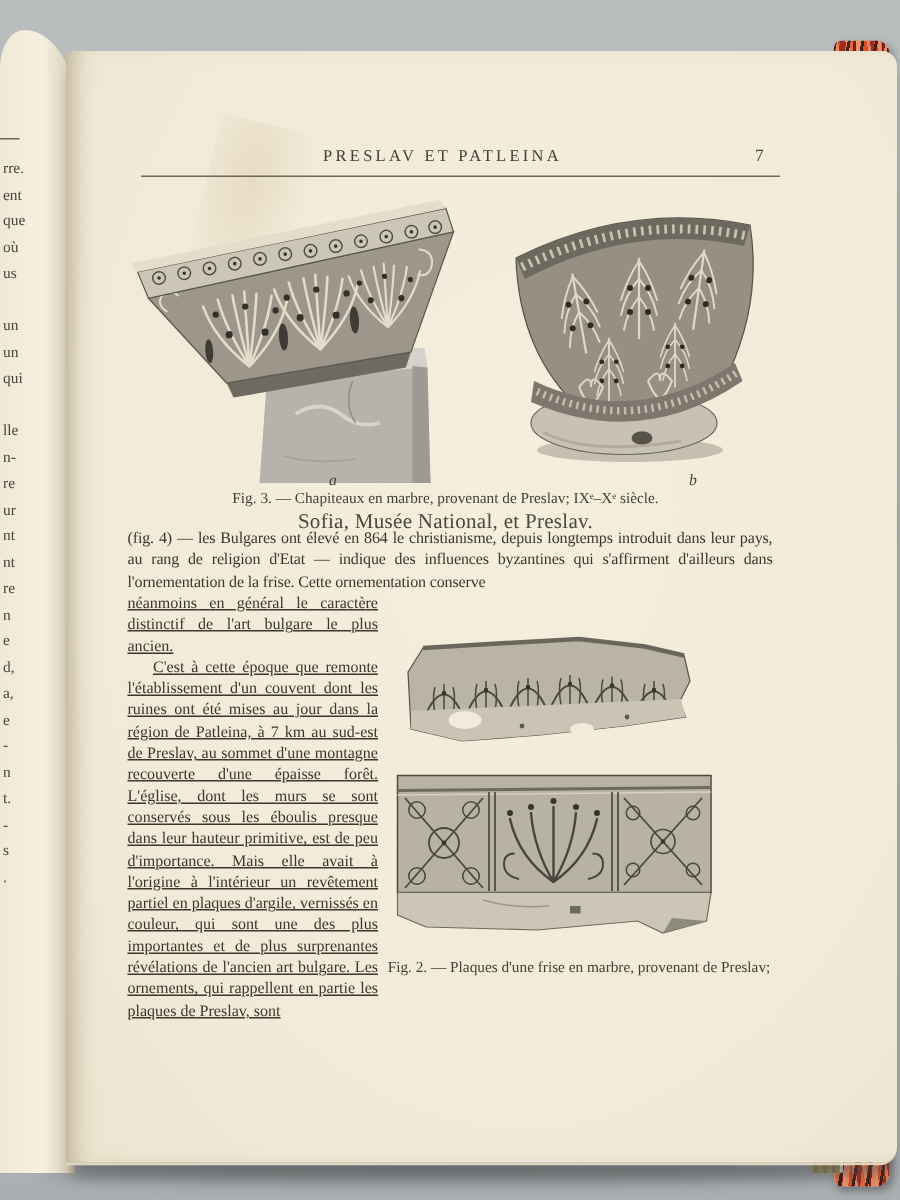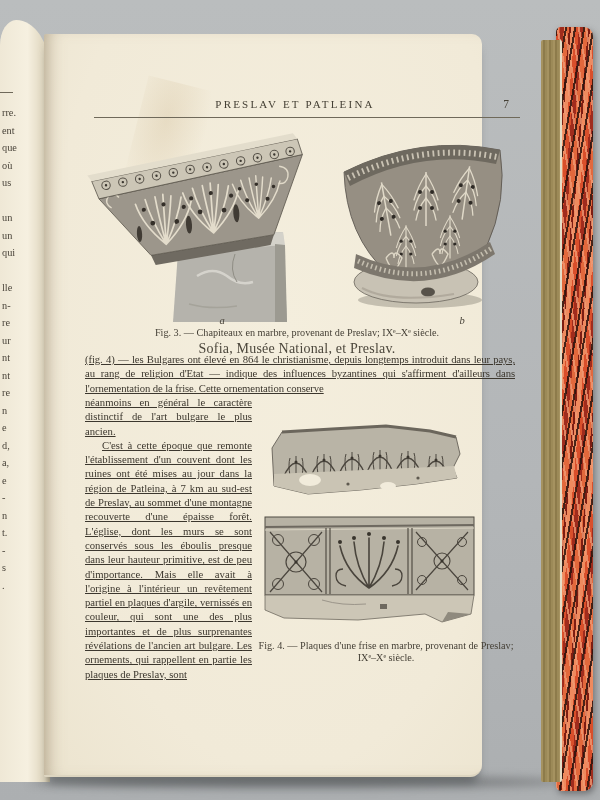--- a/index.html
+++ b/index.html
@@ -16,40 +16,40 @@
     box-shadow:2px 3px 6px rgba(60,60,62,.5);}
   .fore-edge{position:absolute;left:541px;top:40px;width:19px;height:742px;z-index:2;
     background:repeating-linear-gradient(90deg,#a59260 0 2px,#8d7b4b 2px 4px,#9c8a58 4px 6px);
     border-right:2px solid #e6ddc6;border-radius:2px;}
   .page-left{position:absolute;left:0;top:20px;width:50px;height:762px;z-index:3;
     background:linear-gradient(90deg,#efe8d6 0%,#f6f0e0 55%,#ded5bd 90%,#bbb094 100%);
     border-radius:22px 46px 0 0 / 34px 70px 0 0;}
   .frag-rule{position:absolute;left:0;top:72px;width:13px;height:1px;background:#6f695a;}
   .frags{position:absolute;left:2px;top:84px;width:15px;overflow:hidden;}
   .frag{display:block;height:17.5px;font-size:10.3px;line-height:17.5px;color:#4a443a;white-space:nowrap;}
-  .page-main{position:absolute;left:44px;top:34px;width:438px;height:741px;z-index:4;
+  .page-main{position:absolute;left:44px;top:34px;width:554px;height:741px;z-index:4;
     background:radial-gradient(ellipse at 55% 40%, #f4eedd 0%, #f1ead8 70%, #ece4cf 100%);
     border-radius:2px 10px 12px 2px;border-bottom:2px solid #ddd5c0;
     box-shadow:inset 14px 0 18px -12px rgba(120,100,70,.55), 0 10px 10px -4px rgba(70,72,75,.55);}
   .book-shadow{position:absolute;left:30px;top:776px;width:540px;height:12px;z-index:0;
     background:rgba(75,77,80,.5);filter:blur(5px);border-radius:50%;}
   .stain{position:absolute;left:88px;top:48px;width:70px;height:130px;
     background:radial-gradient(ellipse at 40% 30%,rgba(165,125,60,.14),transparent 70%);
     transform:rotate(14deg);}
   
   .htitle{position:absolute;left:41px;top:64px;width:420px;text-align:center;
     font-size:11px;letter-spacing:2.2px;color:#454035;}
   .hnum{position:absolute;left:41px;top:64px;width:424px;text-align:right;font-size:11.5px;color:#454035;}
   .hrule{position:absolute;left:50px;top:83px;width:426px;height:1px;background:#6f695a;}
   .flabel{position:absolute;width:20px;text-align:center;font-style:italic;font-size:10.5px;color:#443f35;}
   .la{left:168px;top:281px;} .lb{left:408px;top:281px;}
   .fig3cap{position:absolute;left:33px;top:293px;width:440px;text-align:center;font-size:10.2px;color:#443f35;}
   .fig3credit{position:absolute;left:33px;top:307px;width:440px;text-align:center;font-size:14px;letter-spacing:.2px;color:#4c473c;}
   .para-full{position:absolute;left:41px;top:318px;width:430px;font-size:10.7px;line-height:14.4px;
-    text-align:justify;letter-spacing:-0.1px;text-decoration:underline;}
+    text-align:justify;letter-spacing:-0.1px;}
   .col-left{position:absolute;left:41px;top:361px;width:167px;font-size:10.7px;line-height:14.3px;text-align:justify;text-decoration:underline;}
   .col-left p{margin:0;}
   .col-left p.p-ind{text-indent:17px;}
   .fig4cap{position:absolute;left:196px;top:606px;width:292px;text-align:center;color:#443f35;}
   .fig4cap .l1{font-size:10.2px;line-height:11.5px;}
   .fig4cap .l2{font-size:10.2px;line-height:11.5px;}
   .fig4cap .credit{font-size:8.8px;line-height:11px;letter-spacing:.2px;color:#4c473c;}
   
   .fig3a{position:absolute;left:41px;top:92px;}
   .fig3b{position:absolute;left:284px;top:94px;}
@@ -264,17 +264,16 @@
         <circle cx="160" cy="68" r="4.5" stroke="#4b463e" stroke-width="1" fill="none"></circle>
           <circle cx="200" cy="68" r="4.5" stroke="#4b463e" stroke-width="1" fill="none"></circle>
       </g>
       <path d="M3 83 L212 83 L209 102 L180 110 L163 102 L96 108 L22 106 L3 98 Z" fill="#ccc6b6" stroke="#6e6960" stroke-width="0.8"></path>
       <path d="M60 88 q20 6 44 4" stroke="#9b958a" stroke-width="1" fill="none"></path>
       <rect x="118" y="92" width="7" height="5" fill="#6e695f"></rect>
       <path d="M209 102 L180 110 L186 100 Z" fill="#8f8a7e"></path>
     </svg>
 
     <div class="fig4cap">
-      <div class="l1">Fig. 4. — Plaques d'une frise en marbre, provenant de Preslav;</div>
-      <div class="l2">IXᵉ–Xᵉ siècle.</div>
+      <div class="l1">Fig. 2. — Plaques d'une frise en marbre, provenant de Preslav;</div>
     </div>
   </div>
 </div>
 
 </body></html>

